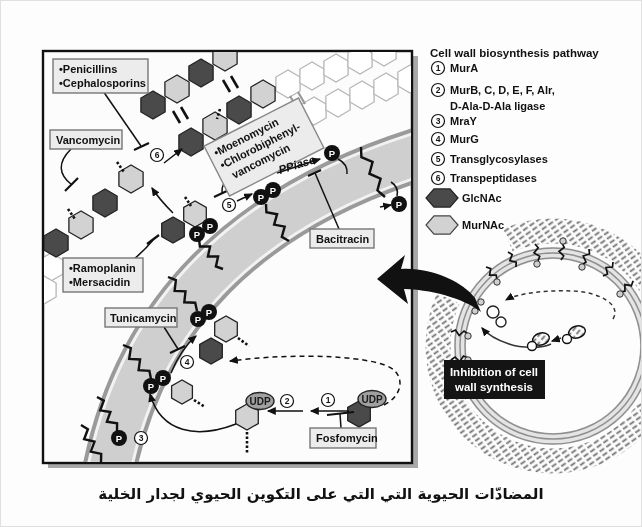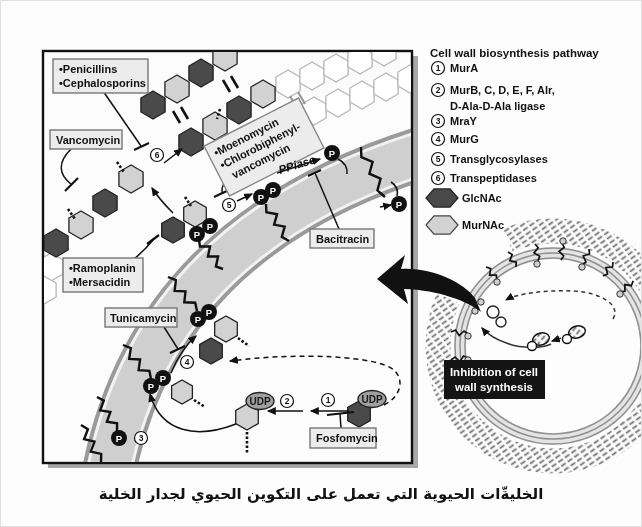--- a/index.html
+++ b/index.html
@@ -363,14 +363,14 @@
       <polygon fill="#4a4a4a" stroke="#222" stroke-width="1.2" points="457.0,197.0 449.0,187.9 433.0,187.9 425.0,197.0 433.0,206.1 449.0,206.1"></polygon>
       <text x="461" y="201" class="leg">GlcNAc</text>
     </g>
     <g>
       <polygon fill="#d2d2d2" stroke="#444" stroke-width="1.2" points="457.0,224.0 449.0,214.9 433.0,214.9 425.0,224.0 433.0,233.1 449.0,233.1"></polygon>
       <text x="461" y="228" class="leg">MurNAc</text>
     </g>
   </g>
 </svg>
 
-<div class="caption" dir="rtl">الخليةّات الحيوية التي تعمل على التكوين الحيوي لجدار الخلية</div>
+<div class="caption" dir="rtl">المضادّات الحيوية التي التي على التكوين الحيوي لجدار الخلية</div>
 </div>
 
 </body></html>

